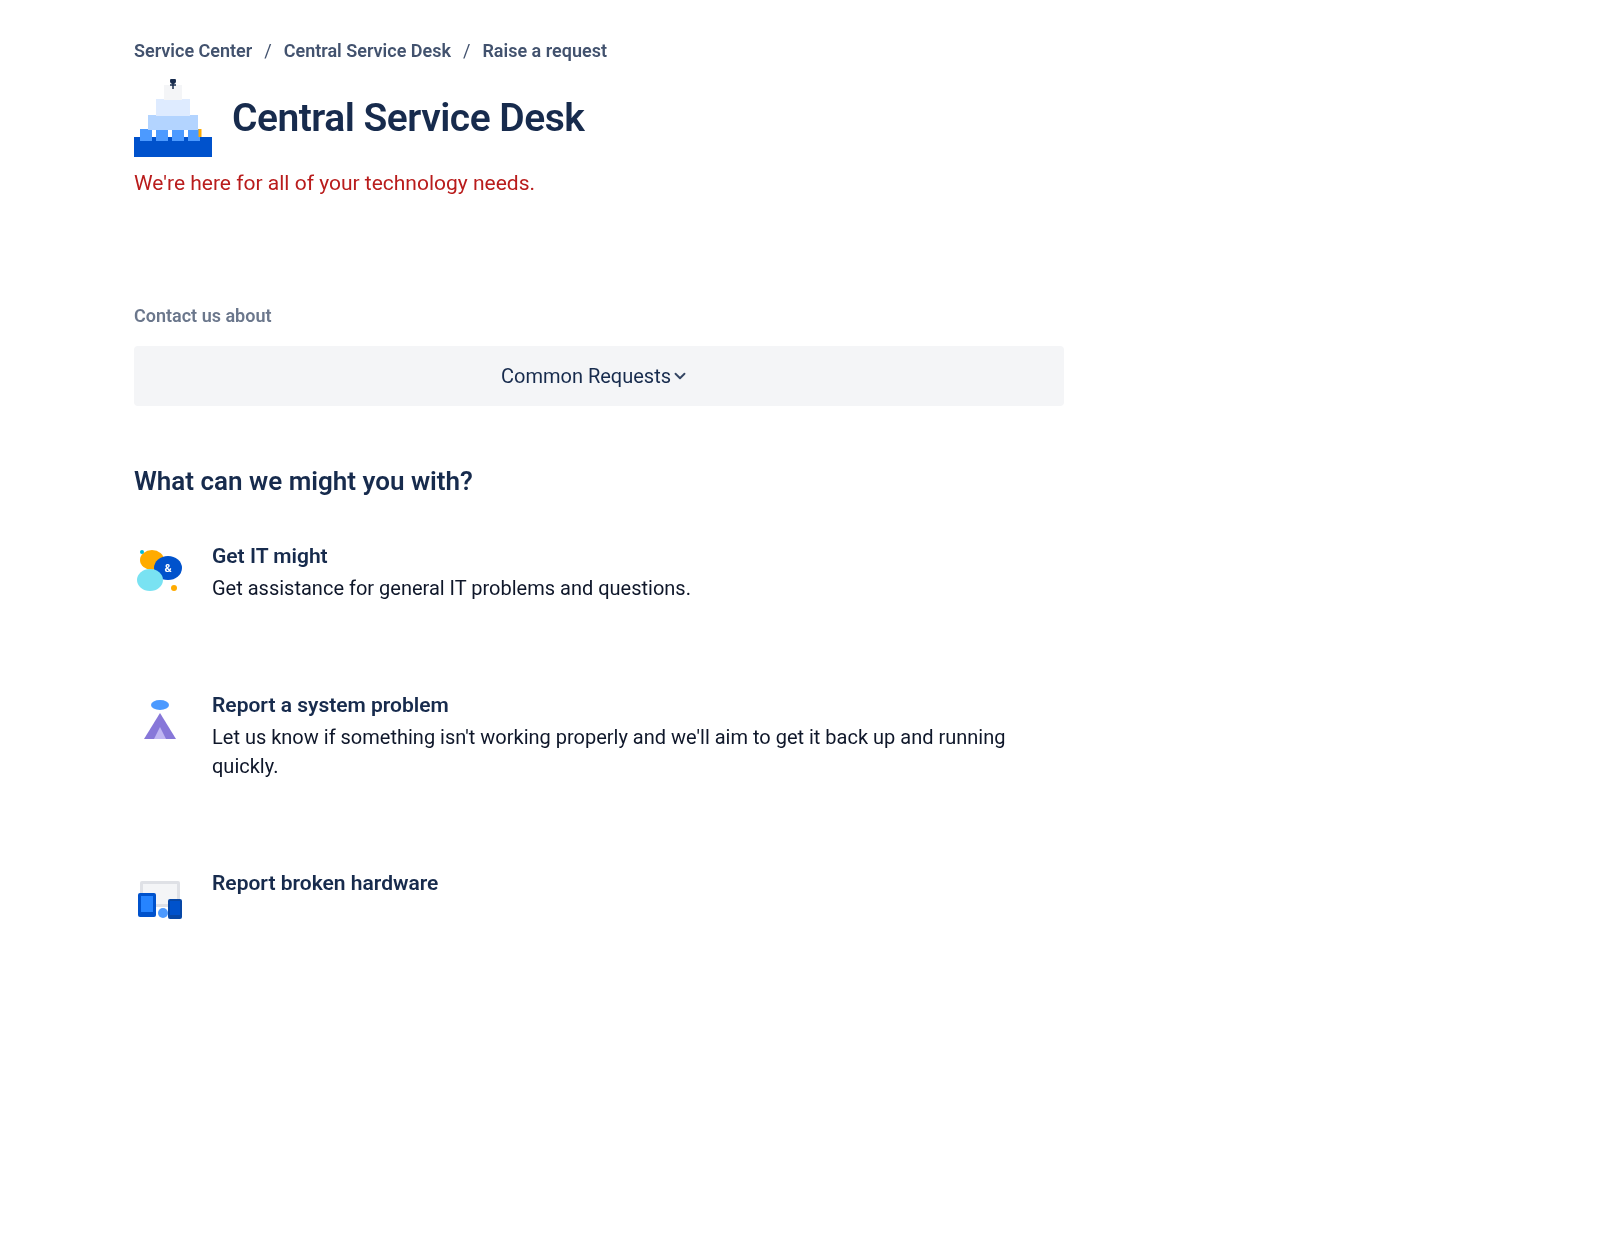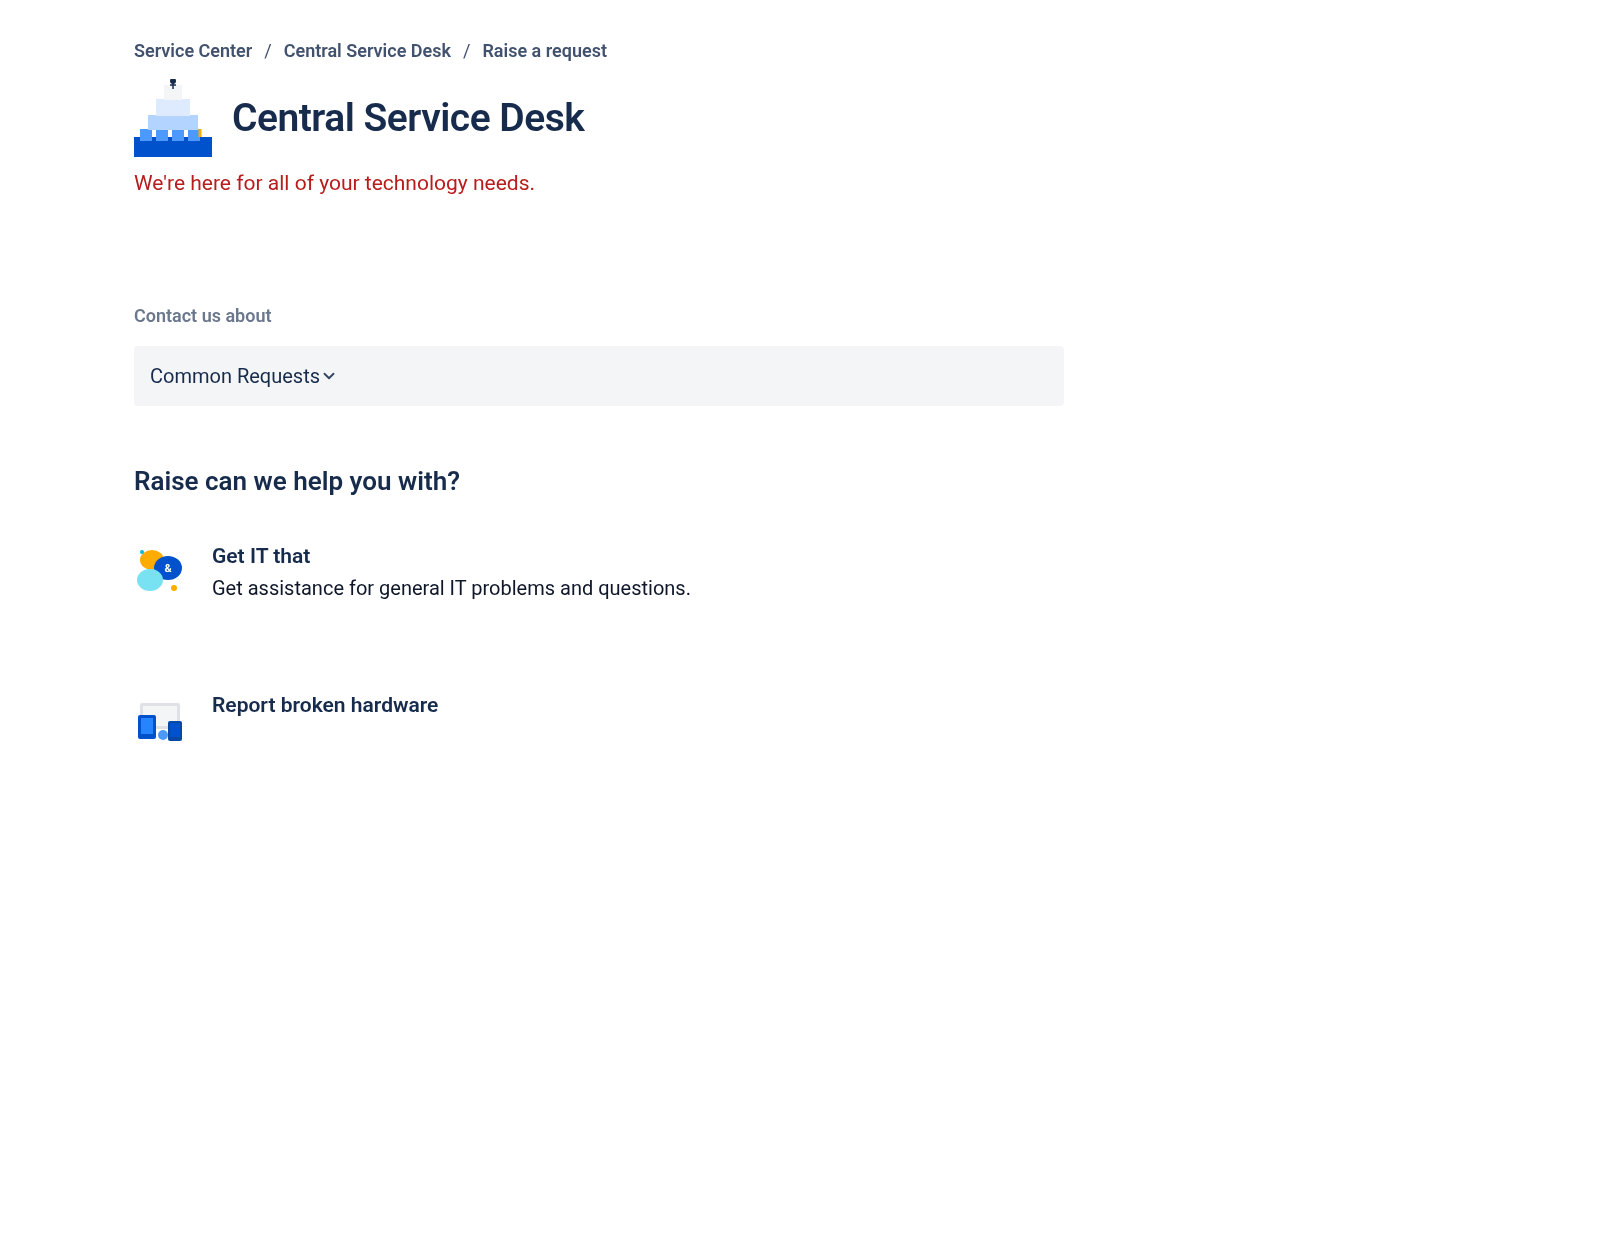--- a/index.html
+++ b/index.html
@@ -64,21 +64,21 @@
       font-weight: 600;
       color: #6B778C;
       margin-bottom: 20px;
     }
     .dropdown {
       background: #F4F5F7;
       border-radius: 4px;
       padding: 18px 24px 18px 16px;
       display: flex;
       align-items: center;
-      justify-content: flex-start;
+      justify-content: center;
       cursor: pointer;
       margin-bottom: 60px;
       max-width: 930px;
     }
     .dropdown-value {
       font-size: 20px;
       color: #172B4D;
       font-weight: 400;
     }
     .chevron {
@@ -160,41 +160,54 @@
 
   <div class="section-label">Contact us about</div>
 
   <div class="dropdown">
     <span class="dropdown-value">Common Requests</span>
     <svg class="chevron" viewBox="0 0 24 24" fill="none">
       <path d="M6 9l6 6 6-6" stroke="#344563" stroke-width="2.5" stroke-linecap="round" stroke-linejoin="round"></path>
     </svg>
   </div>
 
-  <h2 class="help-heading">Raise can we help you with?</h2>
+  <h2 class="help-heading">What can we might you with?</h2>
 
   <div class="request-list">
 
     <div class="request-item">
       <div class="request-icon">
         <svg viewBox="0 0 52 52" width="52" height="52">
           <ellipse cx="18" cy="16" rx="12" ry="10" fill="#FFAB00"></ellipse>
           <ellipse cx="34" cy="24" rx="14" ry="12" fill="#0052CC"></ellipse>
           <text x="34" y="28" font-size="11" fill="#fff" text-anchor="middle" font-weight="bold">&amp;</text>
           <ellipse cx="16" cy="36" rx="13" ry="11" fill="#79E2F2"></ellipse>
           <circle cx="40" cy="44" r="3" fill="#FFAB00"></circle>
           <circle cx="8" cy="8" r="2" fill="#00B8D9"></circle>
         </svg>
       </div>
       <div class="request-text">
-        <div class="request-title">Get IT that</div>
+        <div class="request-title">Get IT might</div>
         <div class="request-desc">Get assistance for general IT problems and questions.</div>
       </div>
     </div>
 
+    <div class="request-item">
+      <div class="request-icon">
+        <svg viewBox="0 0 52 52" width="52" height="52">
+          <ellipse cx="26" cy="12" rx="9" ry="5" fill="#4C9AFF"></ellipse>
+          <path d="M10 46 L26 20 L42 46 Z" fill="#8777D9"></path>
+          <path d="M20 46 L26 34 L32 46 Z" fill="#C0B6F2"></path>
+        </svg>
+      </div>
+      <div class="request-text">
+        <div class="request-title">Report a system problem</div>
+        <div class="request-desc">Let us know if something isn't working properly and we'll aim to get it back up and running quickly.</div>
+      </div>
+    </div>
 
     <div class="request-item">
       <div class="request-icon">
         <svg viewBox="0 0 52 52" width="52" height="52">
           <rect x="6" y="10" width="40" height="26" rx="2" fill="#DFE1E6"></rect>
           <rect x="9" y="13" width="34" height="20" fill="#F4F5F7"></rect>
           <rect x="4" y="22" width="18" height="24" rx="2" fill="#0052CC"></rect>
           <rect x="7" y="25" width="12" height="16" fill="#2684FF"></rect>
           <rect x="34" y="28" width="14" height="20" rx="2" fill="#0747A6"></rect>
           <rect x="36" y="30" width="10" height="14" fill="#0052CC"></rect>

